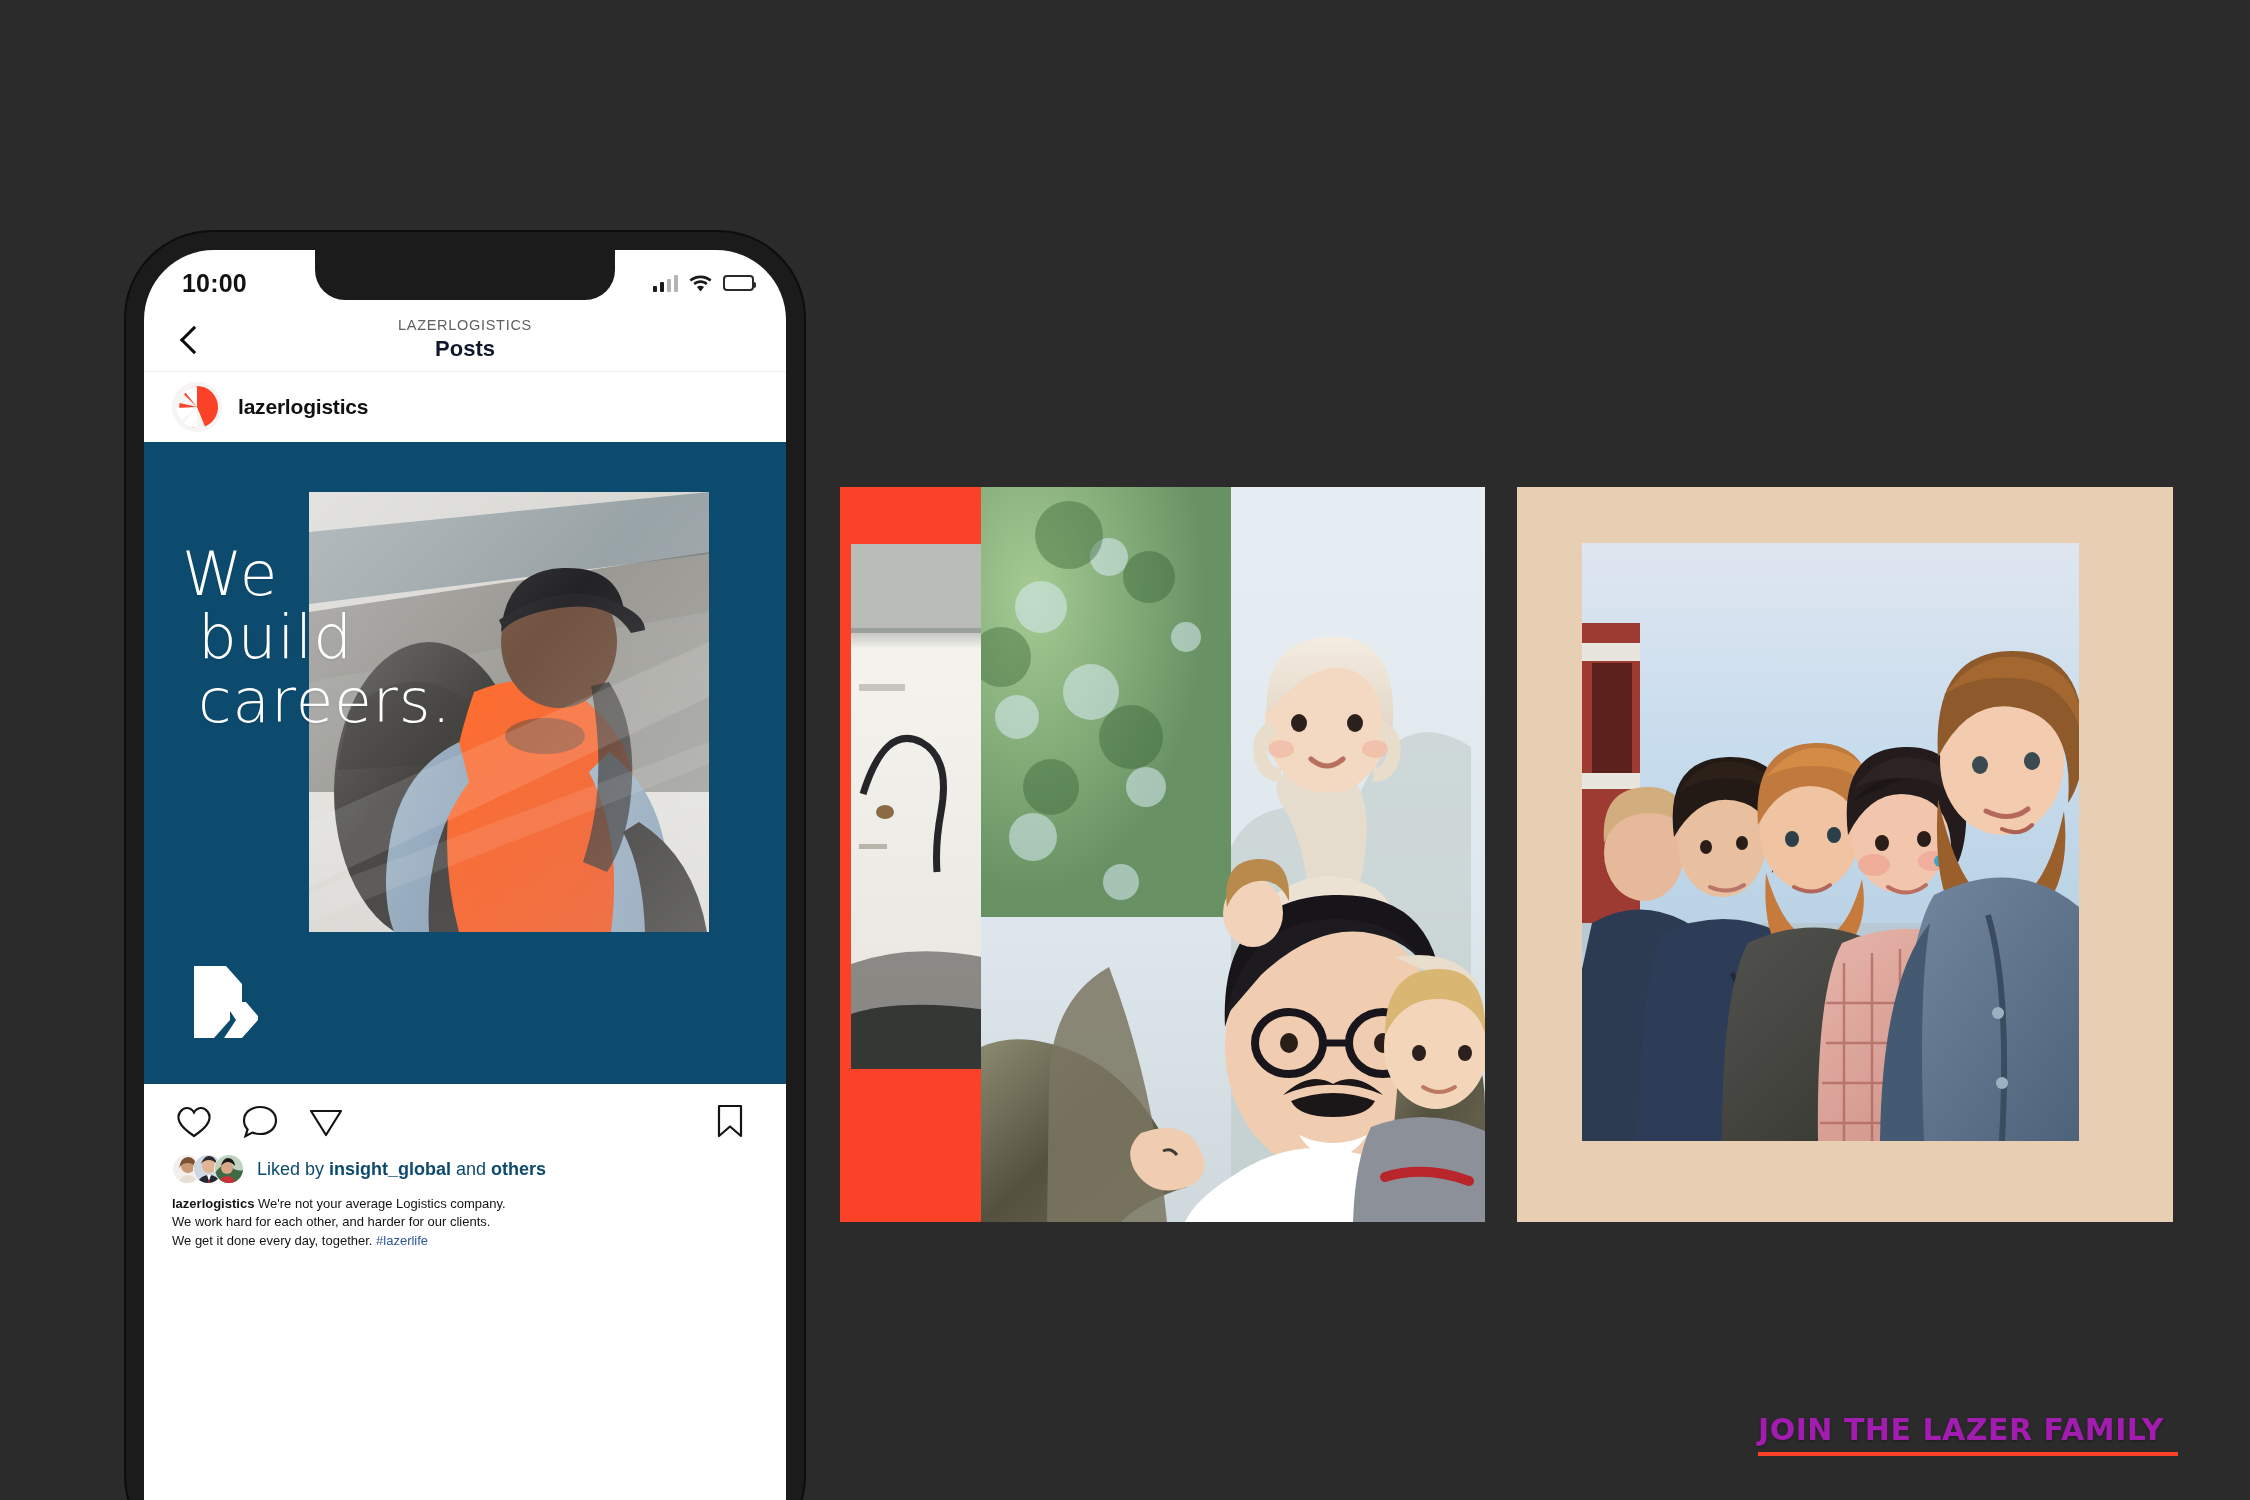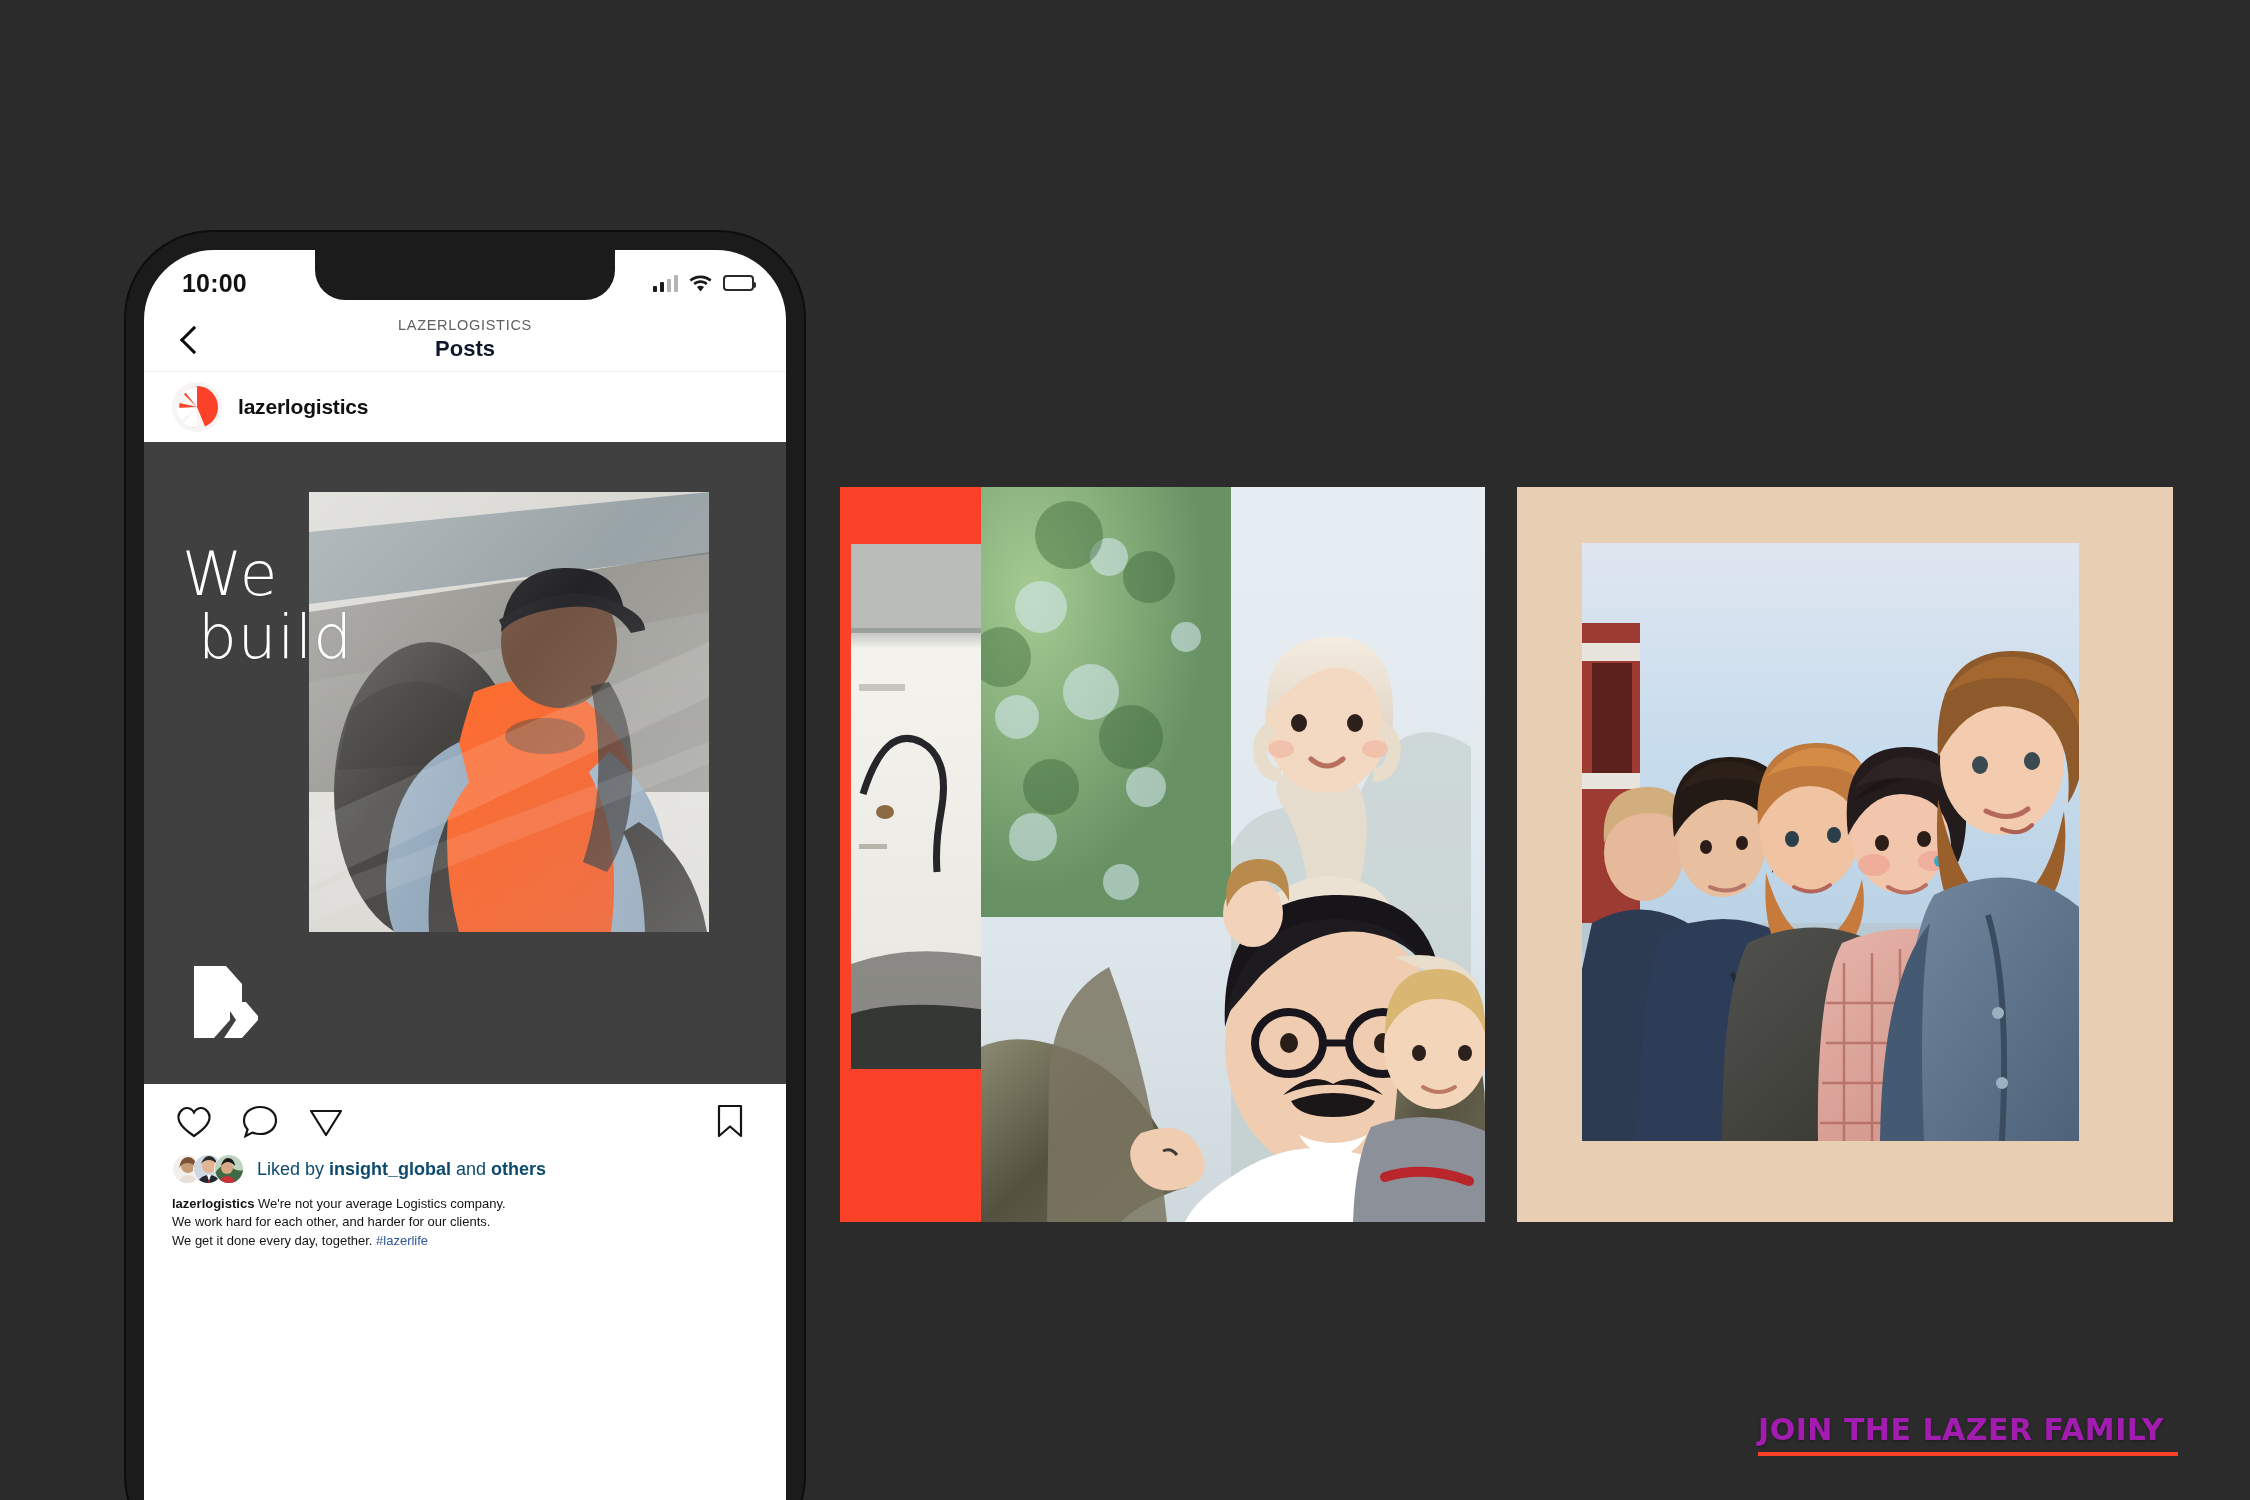--- a/index.html
+++ b/index.html
@@ -234,21 +234,21 @@
               <path d="M25 25 L12 12.5 A21 21 0 0 1 25 4 Z" fill="#fb4128"></path>
               <path d="M25 25 L25 46 A21 21 0 0 1 12 41 Z" fill="#ffffff"></path>
               <path d="M25 25 L10 38 A21 21 0 0 1 4.2 26 Z" fill="#ffffff"></path>
               <path d="M25 25 L13 10 A21 21 0 0 1 25 4.2 Z" fill="#ffffff"></path>
             </g>
           </svg>
         </div>
         <div class="post-username">lazerlogistics</div>
       </div>
 
-      <div class="poster" style="background: #404040;">
+      <div class="poster" style="background: #0c4a6e;">
         <div class="poster-photo">
           <svg class="ph" viewBox="0 0 400 440" preserveAspectRatio="none">
             <defs>
               <linearGradient id="sky" x1="0" y1="0" x2="0" y2="1">
                 <stop offset="0" stop-color="#f2f1ee"></stop>
                   <stop offset="1" stop-color="#d8d7d2"></stop>
               </linearGradient>
               <linearGradient id="cab" x1="0" y1="0" x2="1" y2="1">
                 <stop offset="0" stop-color="#4b4a47"></stop>
                   <stop offset="1" stop-color="#2c2b29"></stop>
@@ -283,20 +283,21 @@
             <path d="M300 190 q32 48 20 130 q-6 36 -22 60 l-24 -10 q26 -78 8 -176 Z" fill="#2b2a28" opacity=".75"></path>
             <path d="M330 330 q55 35 68 110 h-62 q-2 -62 -22 -100 Z" fill="#2e2d2b"></path>
             <rect x="0" y="0" width="400" height="440" fill="url(#glass)"></rect>
             <path d="M0 330 L400 150 V205 L0 395 Z" fill="#ffffff" opacity=".13"></path>
             <path d="M0 400 L400 250 V272 L0 430 Z" fill="#ffffff" opacity=".10"></path>
           </svg>
         </div>
         <div class="poster-copy">
           <div>We</div>
           <div class="l2">build</div>
+          <div class="l3">careers.</div>
         </div>
         <div class="poster-mark">
           <svg width="76" height="80" viewBox="0 0 76 80">
             <path d="M10 4 H42 L58 22 V40 H30 L10 60 Z" fill="#ffffff"></path>
             <path d="M10 40 V76 H30 L46 58 V40 Z" fill="#ffffff"></path>
             <path d="M40 40 H62 L74 54 V58 L58 76 H40 L52 58 Z" fill="#ffffff"></path>
           </svg>
         </div>
       </div>
 

